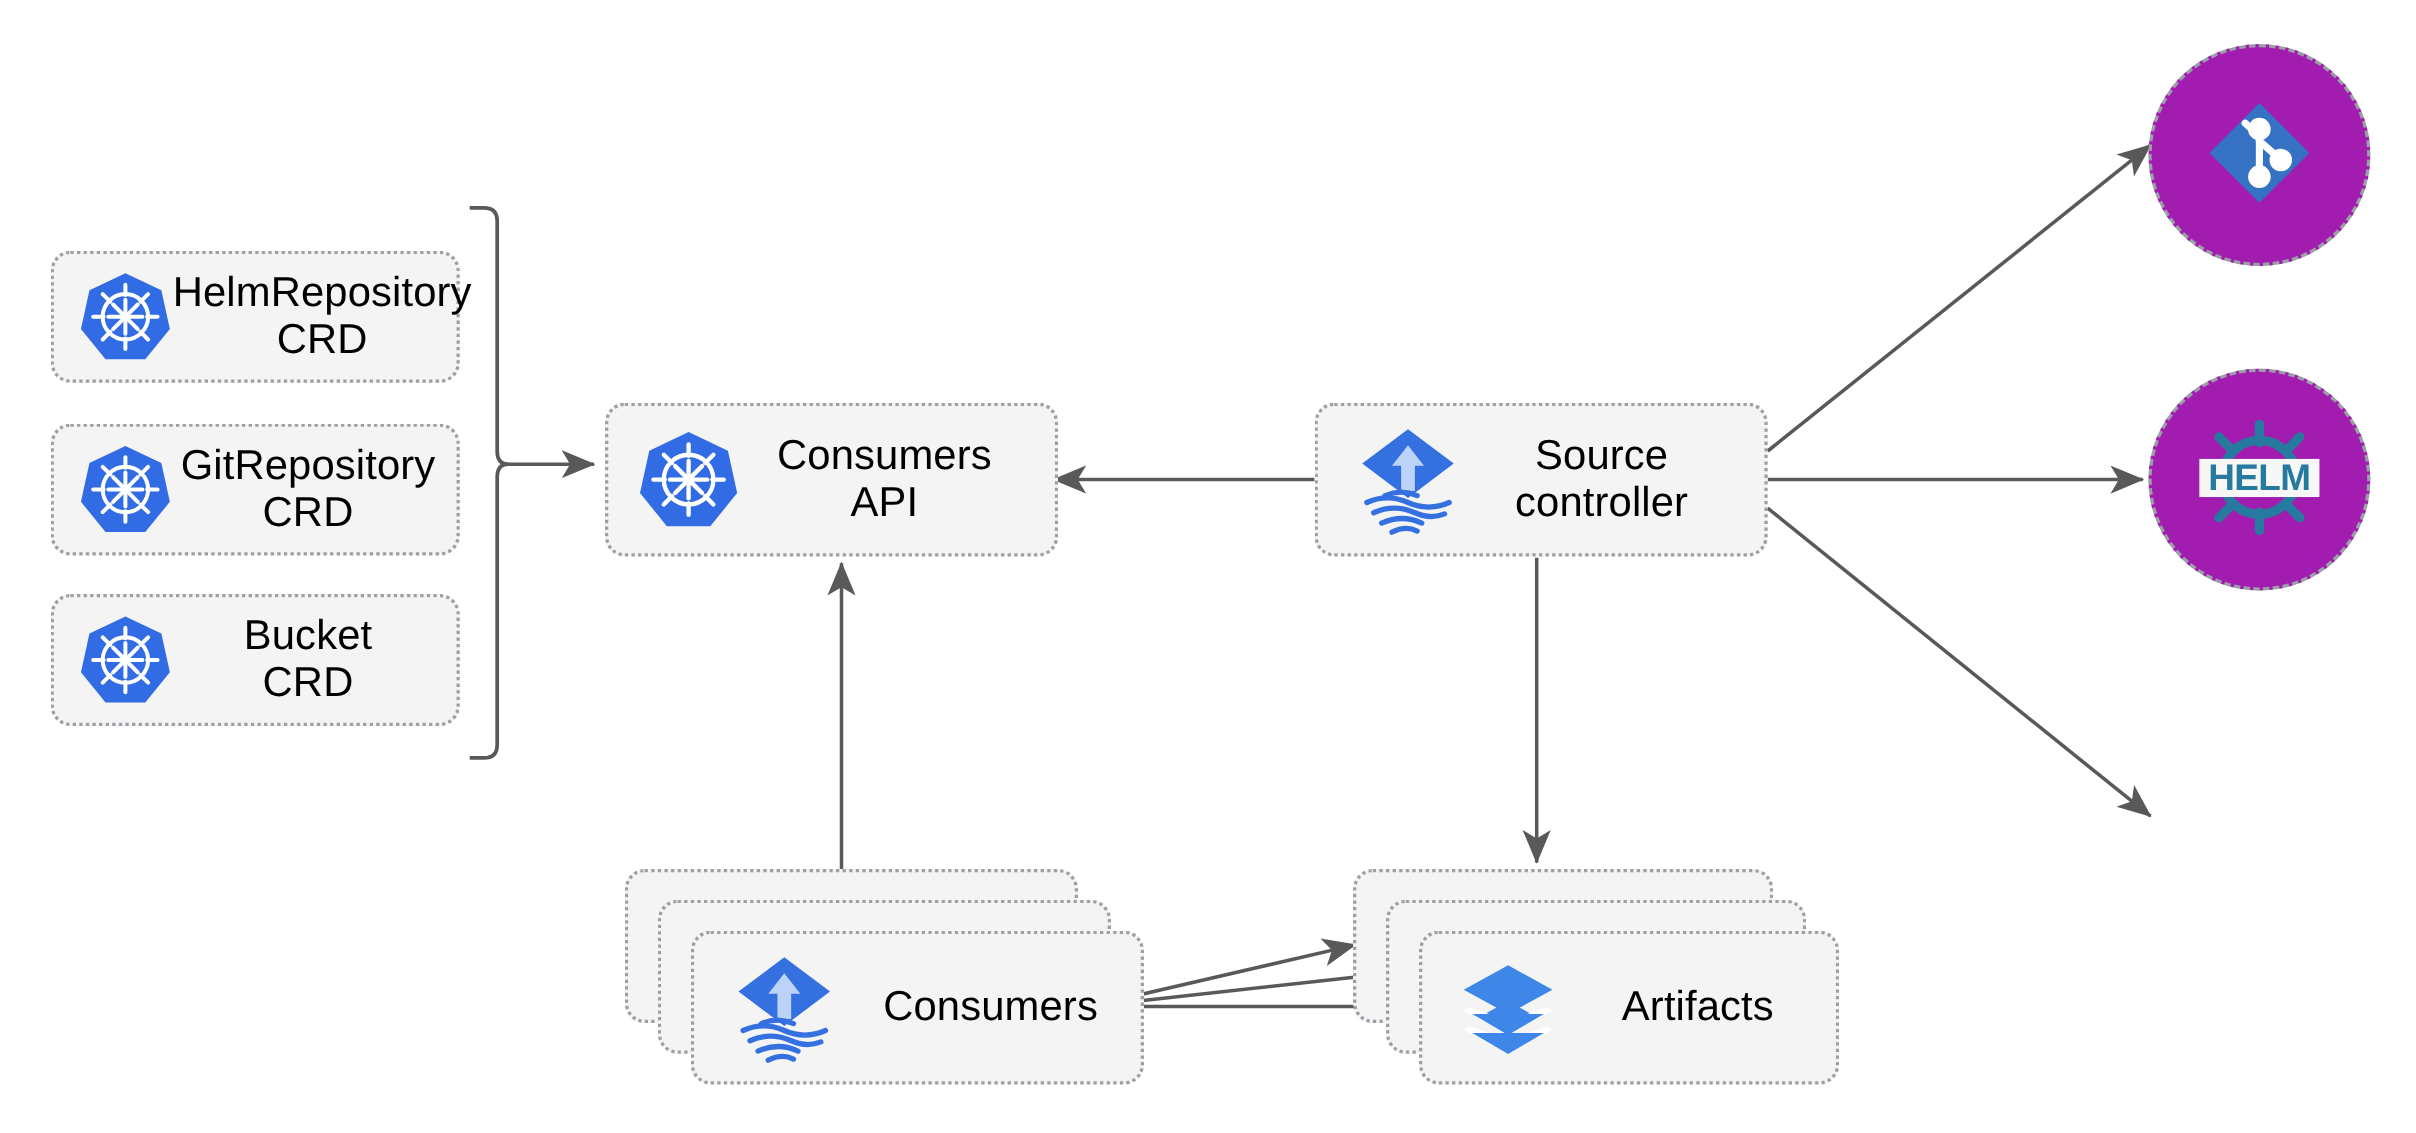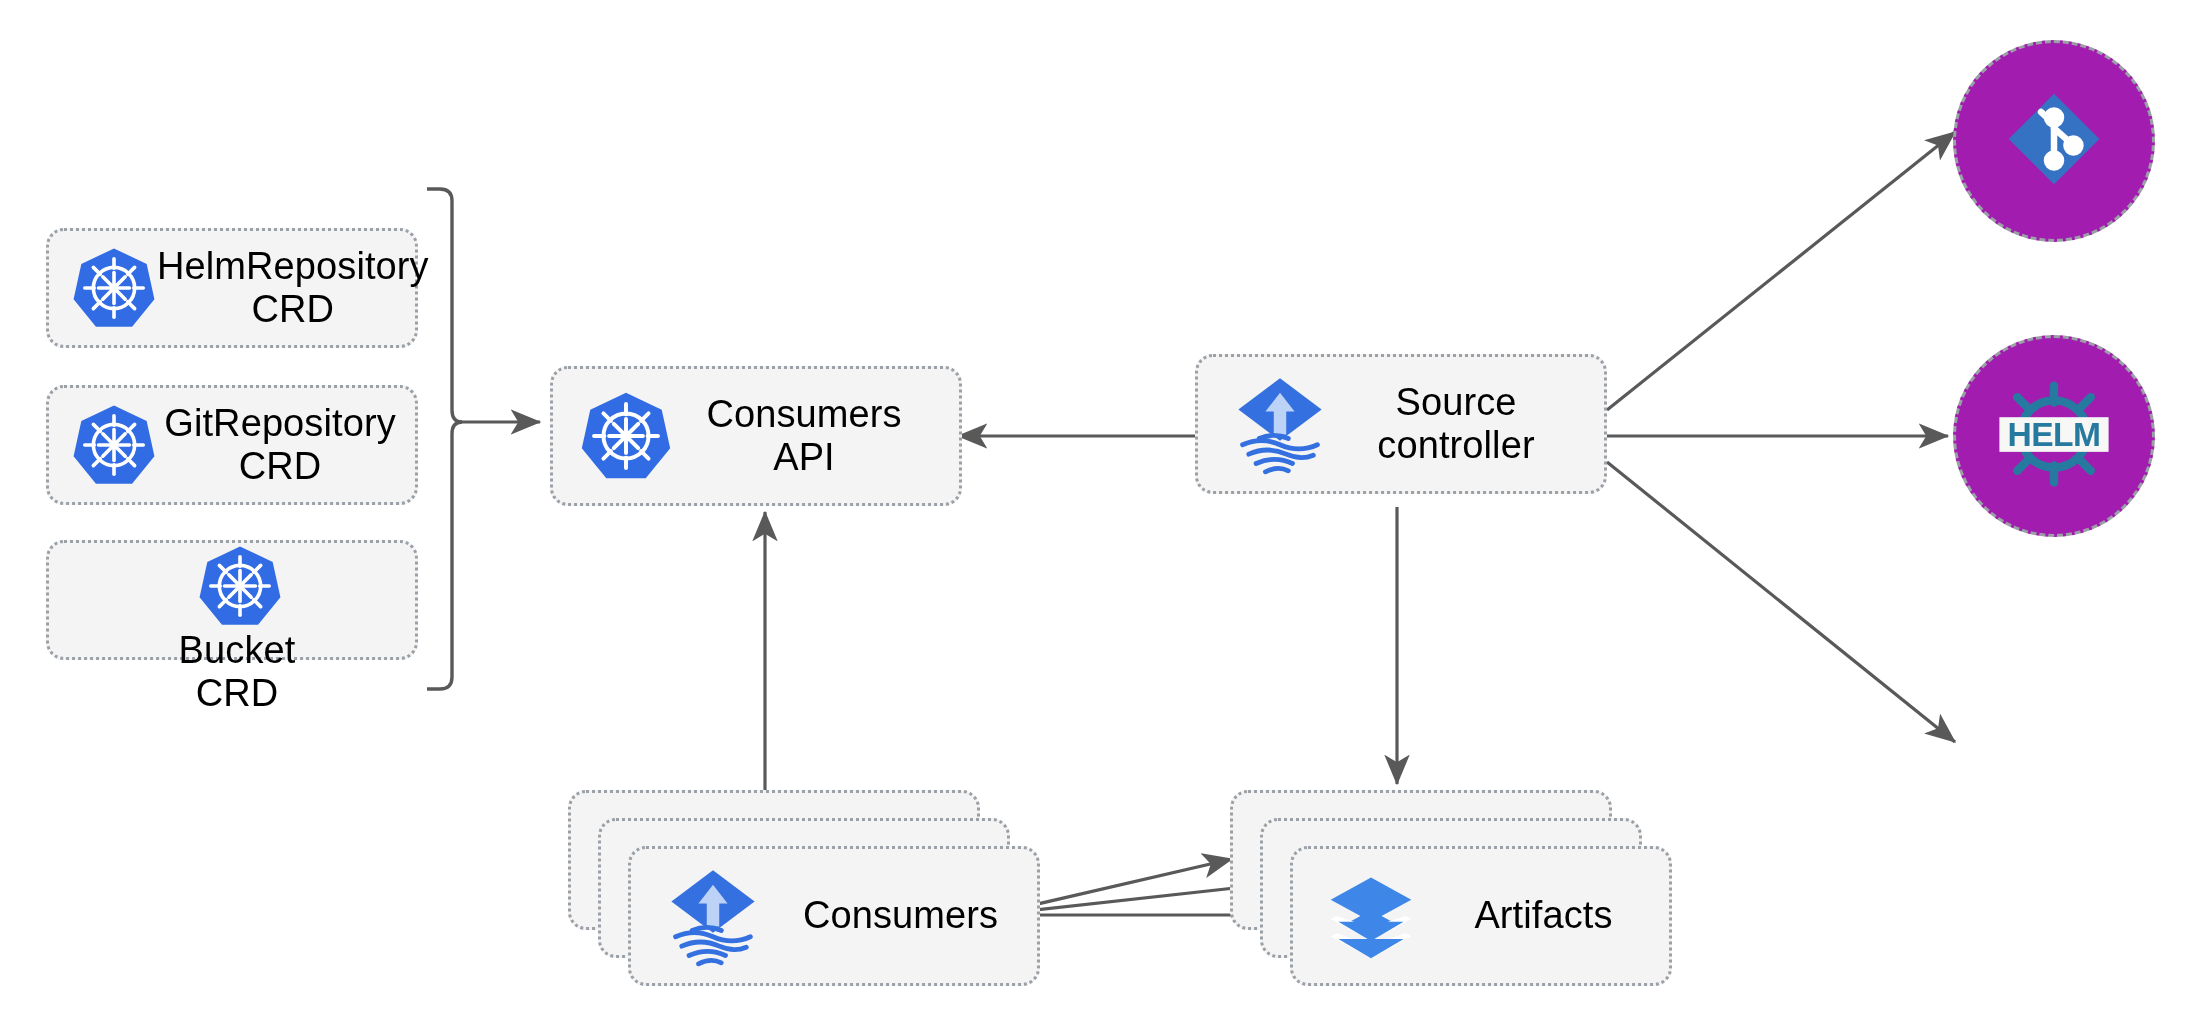--- a/index.html
+++ b/index.html
@@ -152,21 +152,21 @@
           <line x1="50" y1="50" x2="32" y2="50"></line>
           <line x1="50" y1="50" x2="37" y2="37"></line>
         </g>
         <circle cx="50" cy="50" r="5" fill="#ffffff"></circle>
       </svg>
     </span>
     <span class="label">GitRepository
 CRD</span>
   </div>
 
-  <div class="node crd" style="left:46px;top:540px;flex-direction:column;">
+  <div class="node crd" style="left:46px;top:540px;">
     <span class="ico">
       <svg viewBox="0 0 100 100" width="86" height="86" aria-hidden="true">
         <path d="M50 4 L88 22 L97 63 L71 95 L29 95 L3 63 L12 22 Z" fill="#326CE5"></path>
         <g fill="none" stroke="#ffffff" stroke-width="4.2" stroke-linecap="round">
           <circle cx="50" cy="50" r="24"></circle>
           <line x1="50" y1="16" x2="50" y2="27"></line>
           <line x1="50" y1="73" x2="50" y2="84"></line>
           <line x1="16" y1="50" x2="27" y2="50"></line>
           <line x1="73" y1="50" x2="84" y2="50"></line>
           <line x1="26" y1="26" x2="34" y2="34"></line>
@@ -211,21 +211,21 @@
           <line x1="50" y1="50" x2="37" y2="63"></line>
           <line x1="50" y1="50" x2="32" y2="50"></line>
           <line x1="50" y1="50" x2="37" y2="37"></line>
         </g>
         <circle cx="50" cy="50" r="5" fill="#ffffff"></circle>
       </svg>
     </span>
     <span class="label">Consumers API</span>
   </div>
 
-  <div class="node" style="left:1195px;top:354px;width:412px;height:140px;padding:0 18px 0 30px;justify-content:center;">
+  <div class="node" style="left:1195px;top:366px;width:412px;height:140px;padding:0 18px 0 30px;justify-content:center;">
     <span class="ico">
       <svg viewBox="0 0 100 100" width="104" height="104" aria-hidden="true">
         <path d="M50 6 L90 36 L50 66 L10 36 Z" fill="#3470E0"></path>
         <path d="M50 20 L64 38 L56 38 L56 60 L44 60 L44 38 L36 38 Z" fill="#BCD3F7"></path>
         <g stroke="#3470E0" stroke-width="4.6" stroke-linecap="round" fill="none">
           <path d="M14 70 Q32 62 50 70 Q68 78 86 70"></path>
           <path d="M20 79 Q38 71 56 79 Q70 85 82 80"></path>
           <path d="M27 88 Q45 80 62 88"></path>
           <path d="M36 96 Q48 90 58 95"></path>
           <path d="M30 64 Q44 58 58 64"></path>

